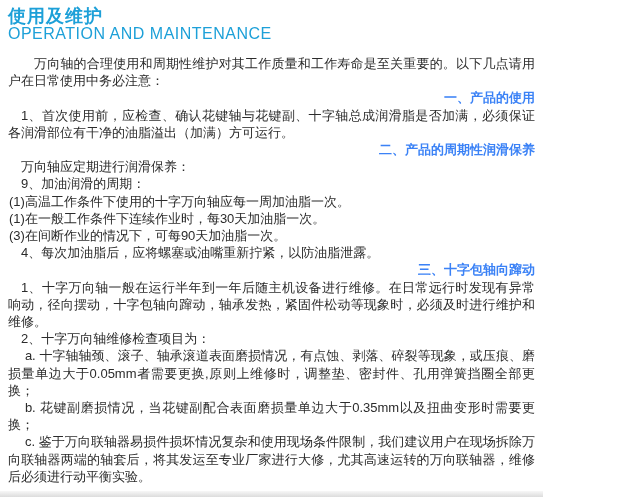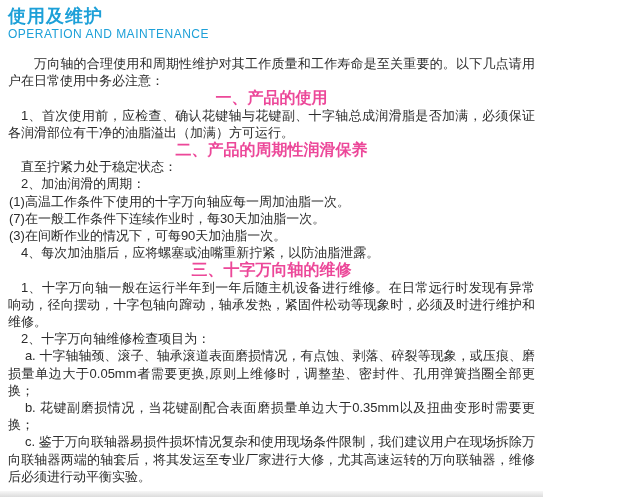--- a/index.html
+++ b/index.html
@@ -18,42 +18,42 @@
   h1.title-cn{
     margin:0;
     font-size:18px;
     line-height:20px;
     font-weight:bold;
     color:var(--accent,#1da0d8);
     letter-spacing:1px;
   }
   .title-en{
     margin:1px 0 0 0;
-    font-size:12px;
+    font-size:16px;
     line-height:14px;
     color:var(--accent,#1da0d8);
     letter-spacing:0.5px;
   }
   main{
     padding:14px 8px 0 8px;
     color:#2b2b2b;
     font-size:13px;
     line-height:17.2px;
     text-align:justify;
   }
   main p, main h2{
     margin:0;
     padding:0;
   }
   h2.sec{
-    font-size:16px;
+    font-size:13px;
     line-height:17.2px;
     font-weight:bold;
-    color:#ec4899;
-    text-align:center;
+    color:#3b82f6;
+    text-align:right;
   }
   .indent2{text-indent:2em;}
   .indent1{text-indent:1em;}
   .indent0{text-indent:1px;}
   .indent-abc{text-indent:1.3em;}
   .page-edge{
     position:absolute;
     left:0;bottom:0;
     width:100%;height:6px;
     background:linear-gradient(#f7f7f7,#dcdcdc);
@@ -68,28 +68,28 @@
     <div class="title-en">OPERATION AND MAINTENANCE</div>
   </header>
 
   <main>
     <p class="indent2">万向轴的合理使用和周期性维护对其工作质量和工作寿命是至关重要的。以下几点请用户在日常使用中务必注意：</p>
 
     <h2 class="sec">一、产品的使用</h2>
     <p class="indent1">1、首次使用前，应检查、确认花键轴与花键副、十字轴总成润滑脂是否加满，必须保证各润滑部位有干净的油脂溢出（加满）方可运行。</p>
 
     <h2 class="sec">二、产品的周期性润滑保养</h2>
-    <p class="indent1">直至拧紧力处于稳定状态：</p>
-    <p class="indent1">2、加油润滑的周期：</p>
+    <p class="indent1">万向轴应定期进行润滑保养：</p>
+    <p class="indent1">9、加油润滑的周期：</p>
     <p class="indent0">(1)高温工作条件下使用的十字万向轴应每一周加油脂一次。</p>
-    <p class="indent0">(7)在一般工作条件下连续作业时，每30天加油脂一次。</p>
+    <p class="indent0">(1)在一般工作条件下连续作业时，每30天加油脂一次。</p>
     <p class="indent0">(3)在间断作业的情况下，可每90天加油脂一次。</p>
     <p class="indent1">4、每次加油脂后，应将螺塞或油嘴重新拧紧，以防油脂泄露。</p>
 
-    <h2 class="sec">三、十字万向轴的维修</h2>
+    <h2 class="sec">三、十字包轴向蹿动</h2>
     <p class="indent1">1、十字万向轴一般在运行半年到一年后随主机设备进行维修。在日常远行时发现有异常响动，径向摆动，十字包轴向蹿动，轴承发热，紧固件松动等现象时，必须及时进行维护和维修。</p>
     <p class="indent1">2、十字万向轴维修检查项目为：</p>
     <p class="indent-abc">a. 十字轴轴颈、滚子、轴承滚道表面磨损情况，有点蚀、剥落、碎裂等现象，或压痕、磨损量单边大于0.05mm者需要更换,原则上维修时，调整垫、密封件、孔用弹簧挡圈全部更换；</p>
     <p class="indent-abc">b. 花键副磨损情况，当花键副配合表面磨损量单边大于0.35mm以及扭曲变形时需要更换；</p>
     <p class="indent-abc">c. 鉴于万向联轴器易损件损坏情况复杂和使用现场条件限制，我们建议用户在现场拆除万向联轴器两端的轴套后，将其发运至专业厂家进行大修，尤其高速运转的万向联轴器，维修后必须进行动平衡实验。</p>
   </main>
 
   <div class="page-edge"></div>
 </div>
 

